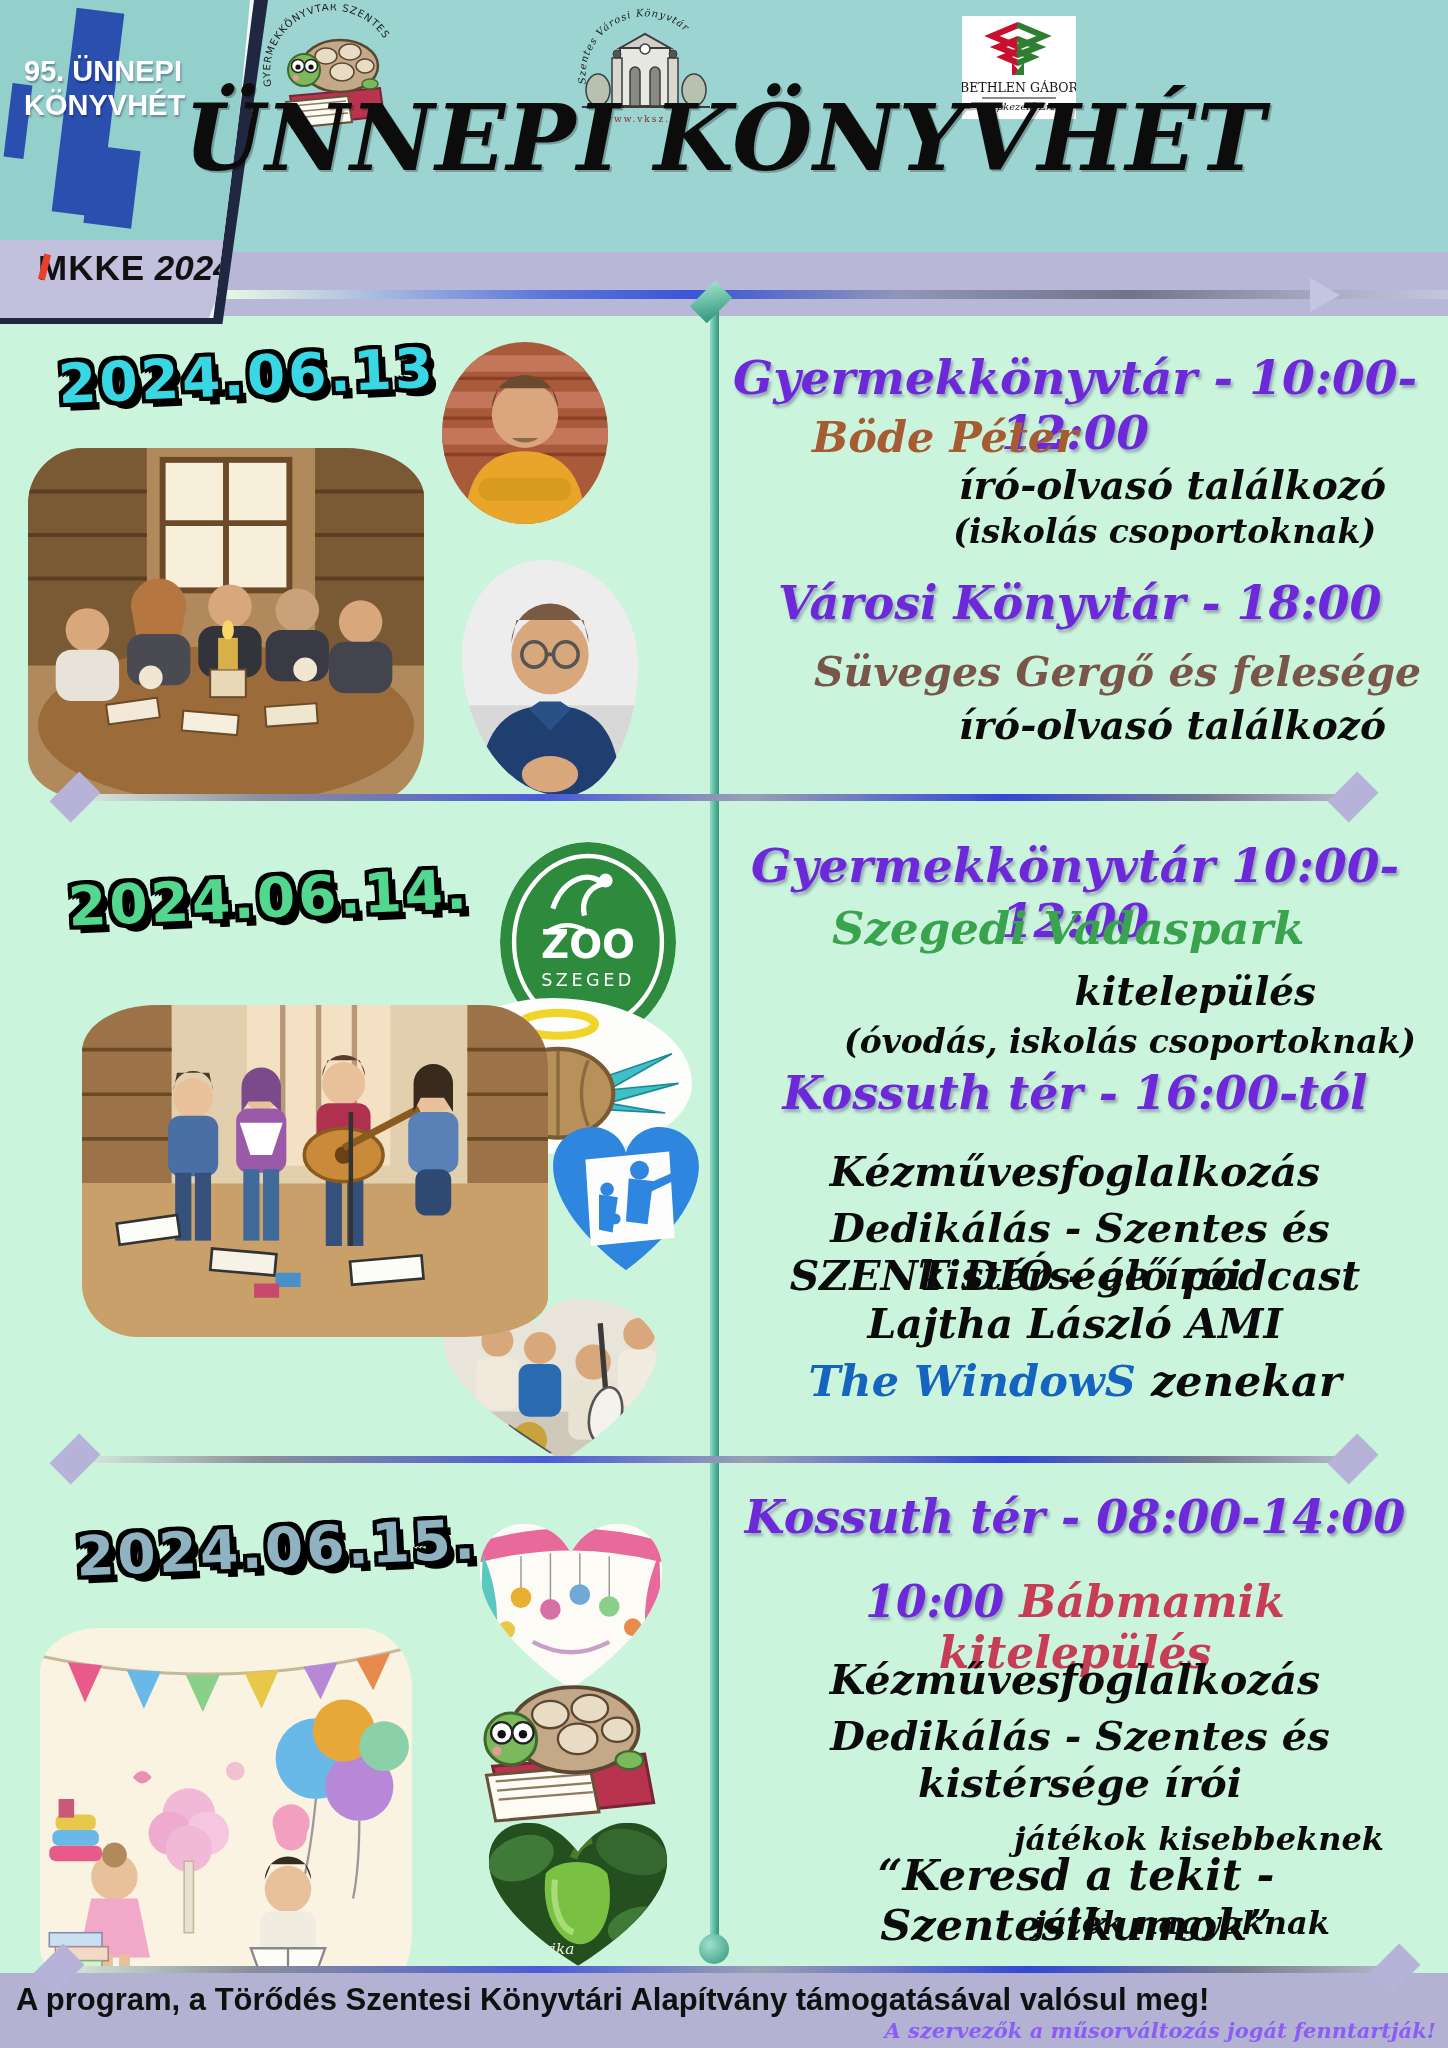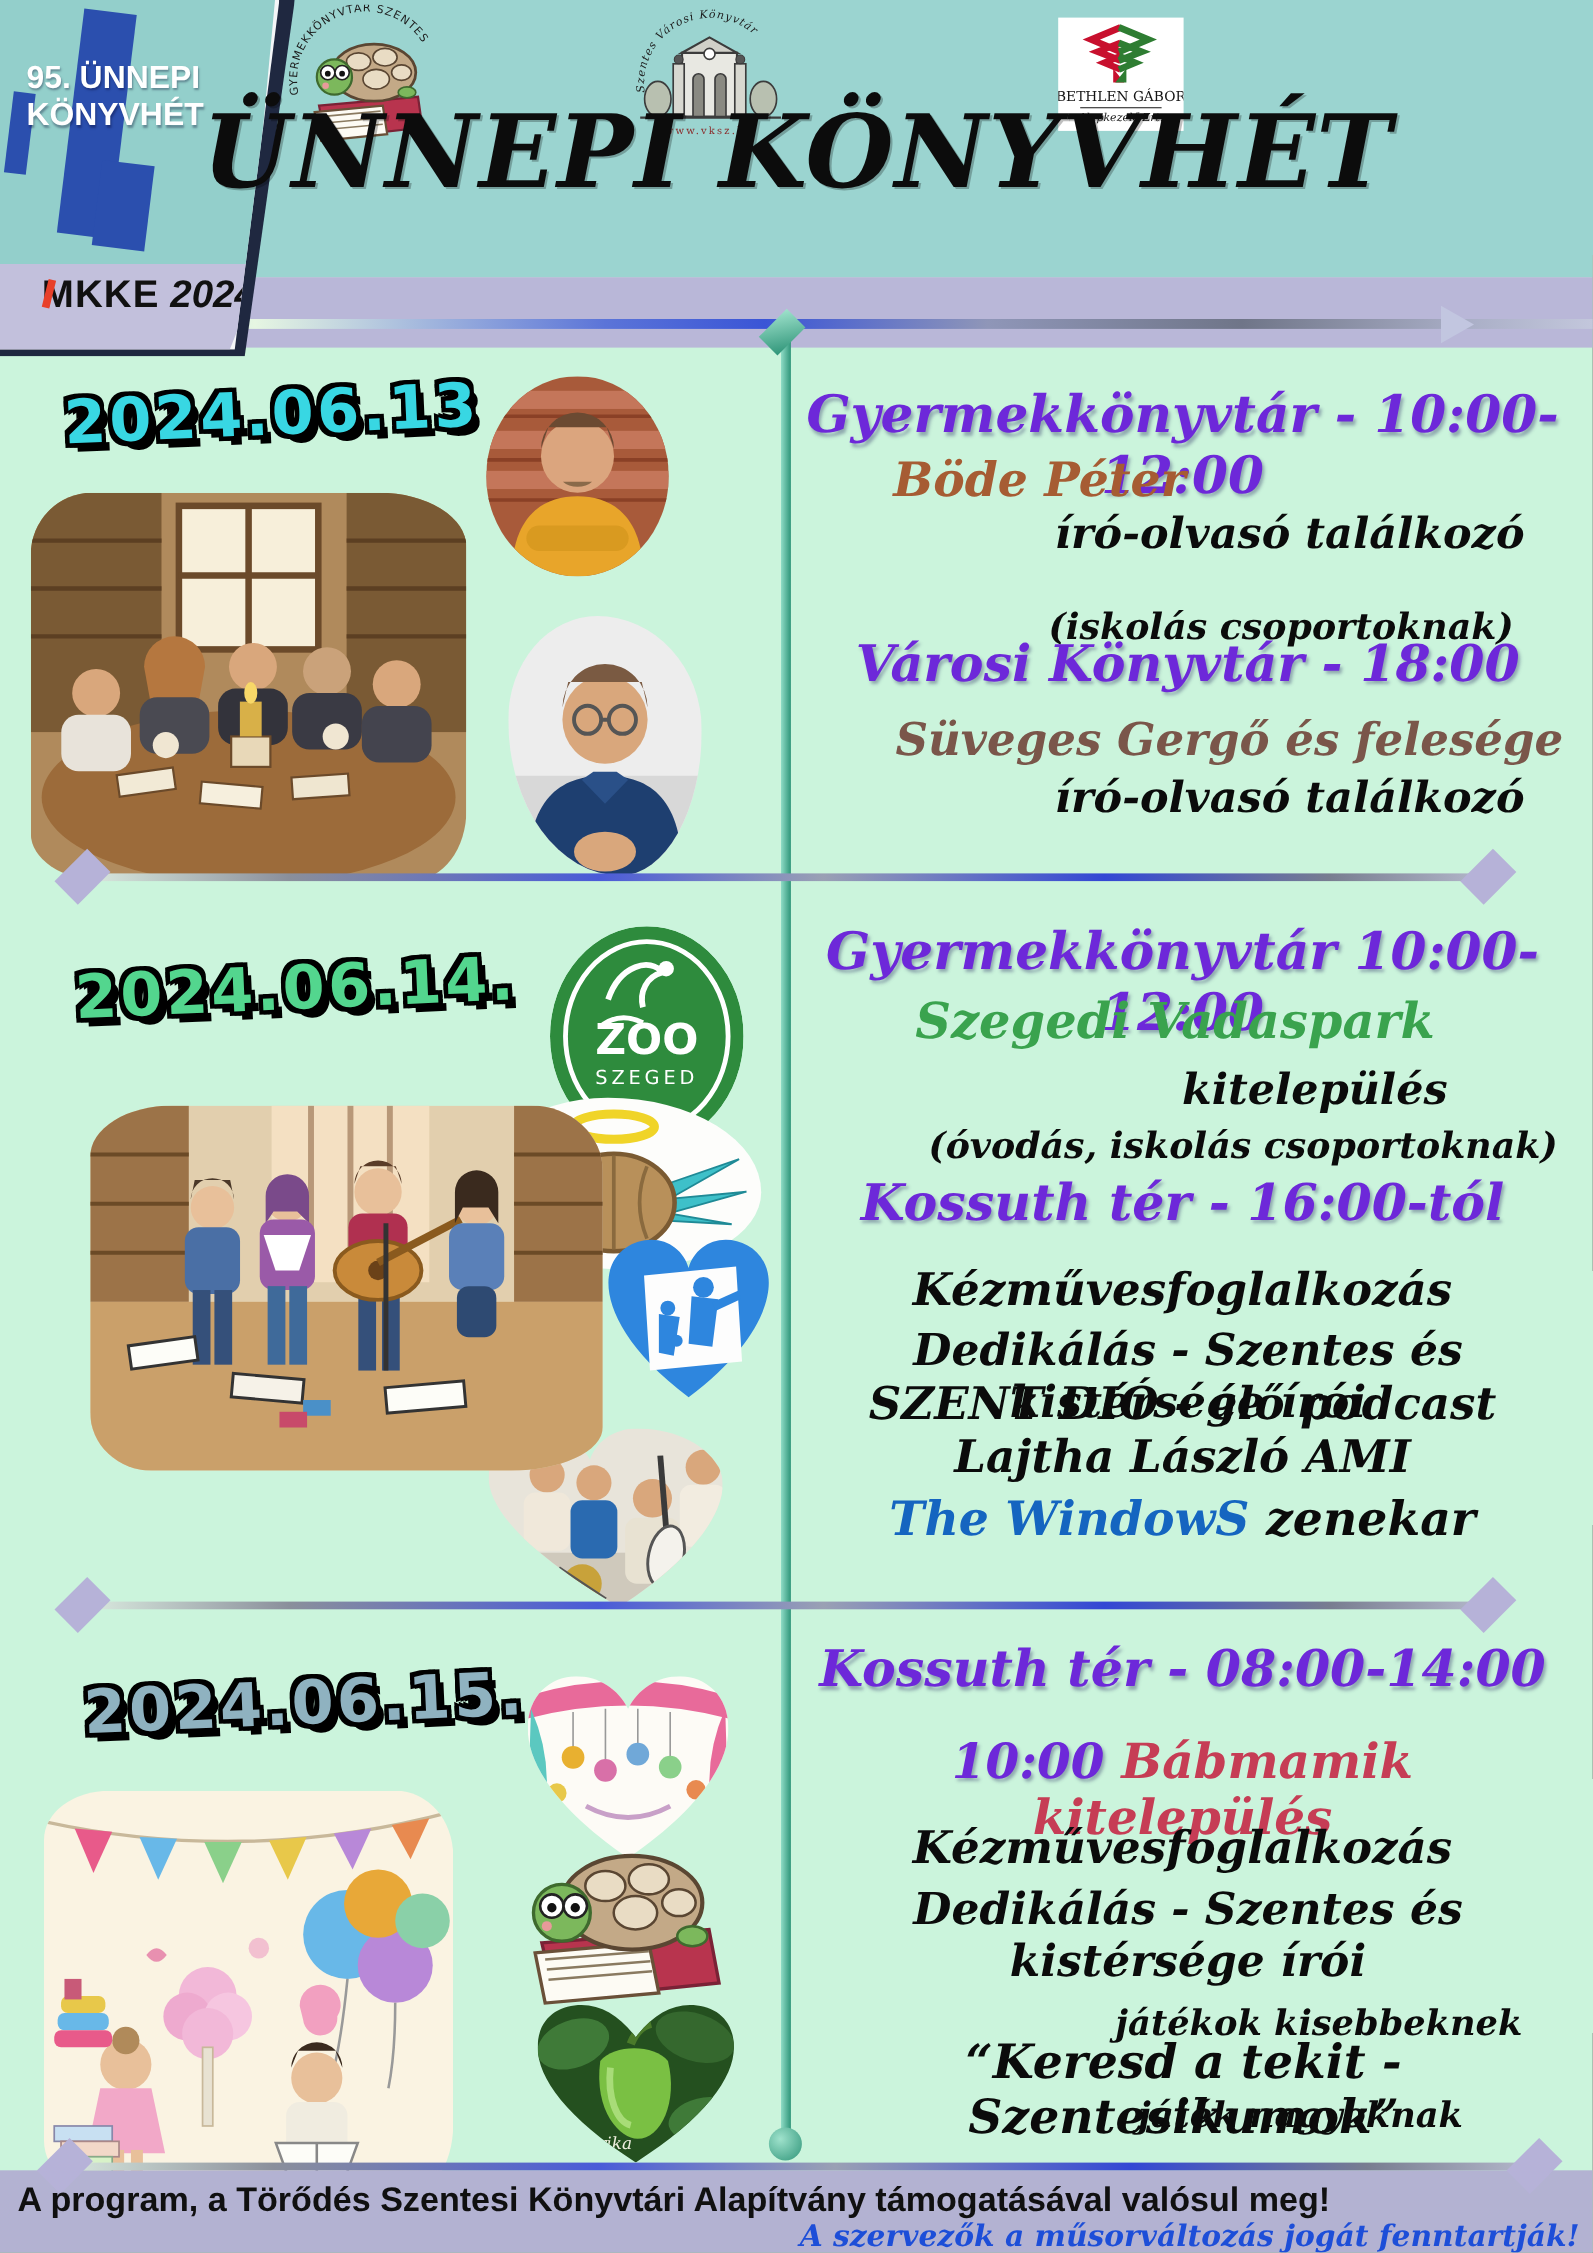--- a/index.html
+++ b/index.html
@@ -61,22 +61,22 @@
   .ctr{width:690px;left:730px;text-align:center;}
   .name-sienna{color:#a65c33;} .name-brown{color:#7a564a;} .name-green{color:#3aa34e;}
   .show-crimson{color:#c63d55;} .band-blue{color:#1565c0;}
   
   .img-frame{overflow:hidden;}
   .img-frame svg{display:block;width:100%;height:100%;}
   
   .footer-band{left:0;top:1973px;width:1448px;height:75px;background:#b3b2d2;}
   .footer-line1{left:16px;top:1982px;width:1200px;color:#101010;
     font-family:"Liberation Sans",sans-serif;font-weight:bold;font-size:31px;}
-  .footer-line2{left:0;top:2018px;width:1436px;text-align:right;color:#1d4ed8;
-    font-weight:bold;font-style:italic;font-size:27px;}
+  .footer-line2{left:0;top:2018px;width:1436px;text-align:right;color:#8b5cf6;
+    font-weight:bold;font-style:italic;font-size:21px;}
 </style>
 </head>
 <body>
 
 <div class="poster">
 
   <div class="abs header-teal"></div>
   <div class="abs header-lav"></div>
   <div class="abs header-line"></div>
   <div class="abs header-arrow"></div>
@@ -254,21 +254,21 @@
       <circle cx="41" cy="52" r="7" fill="none" stroke="#555" stroke-width="2"></circle>
       <circle cx="59" cy="52" r="7" fill="none" stroke="#555" stroke-width="2"></circle>
       <line x1="48" y1="52" x2="52" y2="52" stroke="#555" stroke-width="2"></line>
       <ellipse cx="50" cy="118" rx="16" ry="10" fill="#d9a77c"></ellipse>
     </svg>
   </div>
 
   <div class="abs serif-i venue ctr" style="top:350px;">Gyermekkönyvtár - 10:00-12:00</div>
   <div class="abs serif-i name-sienna" style="left:812px;top:412px;font-size:43px;">Böde Péter</div>
   <div class="abs serif-i blk" style="right:62px;top:462px;font-size:39px;">író-olvasó találkozó</div>
-  <div class="abs serif-i blk" style="right:72px;top:512px;font-size:33px;margin-top:38px;">(iskolás csoportoknak)</div>
+  <div class="abs serif-i blk" style="right:72px;top:512px;font-size:33px;">(iskolás csoportoknak)</div>
   <div class="abs serif-i venue" style="left:778px;top:576px;font-size:46px;">Városi Könyvtár - 18:00</div>
   <div class="abs serif-i name-brown" style="left:814px;top:648px;font-size:41px;">Süveges Gergő és felesége</div>
   <div class="abs serif-i blk" style="right:62px;top:702px;font-size:39px;">író-olvasó találkozó</div>
 
   <div class="abs divider" style="left:84px;top:794px;width:1278px;"></div>
   <div class="abs diamond" style="left:60px;top:782px;"></div>
   <div class="abs diamond" style="left:1338px;top:782px;"></div>
 
   <div class="abs bubble-date d2" style="left:68px;top:866px;">2024.06.14.</div>
 

